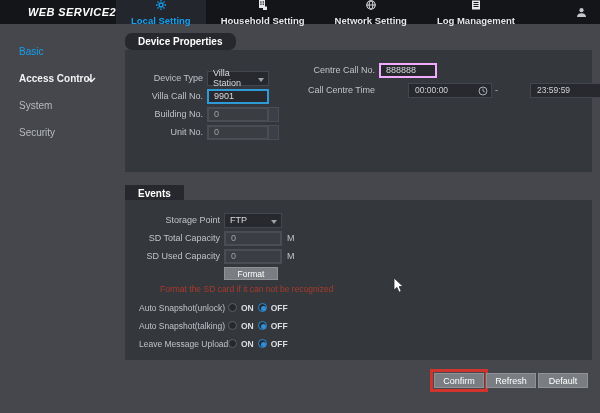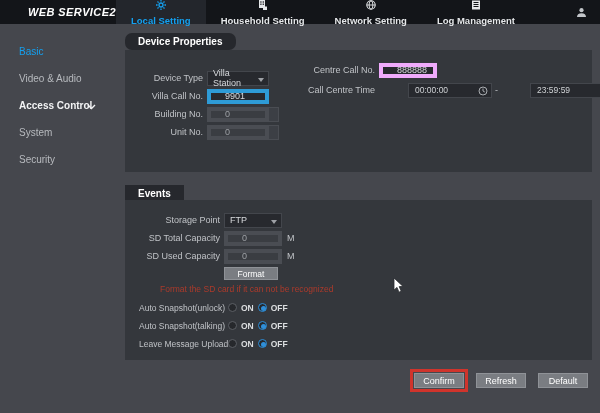--- a/index.html
+++ b/index.html
@@ -33,21 +33,21 @@
   #ev-body { top:200px; height:160px; }
 
   .row { display:flex; align-items:center; height:16px; margin-bottom:2px; }
   .lbl { font-size:9px; color:#c0c3c7; text-align:right; white-space:nowrap; margin-right:4px; }
   .dp-left { position:absolute; left:14px; top:20px; }
   .dp-left .lbl { width:64px; }
   .dp-right { position:absolute; left:155px; top:12px; }
   .dp-right .lbl { width:95px; }
   .dp-right .row { margin-bottom:4px; }
 
-  .tinput { height:15px; background:#27292e; border:4px solid #f0abfc; color:#d8dadd; font-size:9px; padding:0 14px; display:flex; align-items:center; white-space:nowrap; }
+  .tinput { height:15px; background:#27292e; border:2px solid #f0abfc; color:#d8dadd; font-size:9px; padding:0 5px; display:flex; align-items:center; white-space:nowrap; }
   .w62 { width:62px; } .w58 { width:58px; }
   .tinput.focused { border-color:#2e9bd6; }
   .tinput.disabled { background:#3a3d42; border-color:#4a4d53; color:#9da0a5; }
   .spinner { width:10px; height:15px; background:#3c3f45; border:1px solid #4a4d53; border-left:none; }
 
   .select { position:relative; height:15px; background:#27292e; border:1px solid #43464c; color:#d8dadd; font-size:9px; padding:0 14px 0 5px; display:flex; align-items:center; cursor:pointer; }
   .select .arrow { position:absolute; right:4px; top:6px; width:0; height:0; border-left:3.5px solid transparent; border-right:3.5px solid transparent; border-top:4px solid #9ea1a6; }
 
   .time-input { position:relative; width:84px; height:15px; background:#27292e; border:1px solid #43464c; color:#cfd2d5; font-size:8.5px; padding:0 14px 0 6px; display:flex; align-items:center;margin-left:29px; }
   .time-input svg { position:absolute; right:3px; top:2.5px; }
@@ -61,21 +61,21 @@
   .btn-format { margin-left:85px; width:54px; height:13px; background:#7a7d82; border:1px solid #8f9297; color:#fff; font-size:8.5px; display:flex; align-items:center; justify-content:center; cursor:pointer; margin-top:3px; }
   .warning { margin-top:4px; margin-left:21px; font-size:8.5px; color:#ac3a2b; white-space:nowrap; height:12px; }
   .toggle-row { margin-top:5px; height:13px; }
   .toggle-row .lbl { font-size:8.5px; width:81px; }
   .radio { position:relative; width:9px; height:9px; border-radius:50%; background:#26282c; border:1px solid #5c5f65; margin-left:4px; cursor:pointer; flex:none; }
   .radio.checked { border-color:#2f8fd9; }
   .radio.checked .rdot { position:absolute; left:2px; top:2px; width:5px; height:5px; border-radius:50%; background:#2f8fd9; }
   .onoff { font-size:8.5px; font-weight:bold; color:#dcdee0; margin-left:4px; }
 
   
-  .actions { position:absolute; top:373px; right:12px; display:flex; align-items:flex-start; gap:12px; }
+  .actions { position:absolute; top:373px; right:12px; display:flex; align-items:flex-start; gap:2px; }
   .btn { width:50px; height:15px; background:#7a7d82; border:1px solid #8f9297; color:#fff; font-size:9px; display:flex; align-items:center; justify-content:center; cursor:pointer; }
   .btn.annotated { outline:3px solid #d0342c; outline-offset:1px; }
 
   .cursor { position:absolute; left:393px; top:278px; pointer-events:none; }
 </style>
 </head>
 <body>
 
 <div id="app">
 
@@ -143,23 +143,20 @@
           </svg>
       </span>
 
     </div>
   </div>
 
   <div class="sidebar">
     <div class="side-item active">
       <span>Basic</span>
     </div>
-    <div class="side-item">
-      <span>Video &amp; Audio</span>
-    </div>
     <div class="side-item bold">
       <span>Access Control</span>
       <span class="side-chevron">
         <svg width="9" height="6" viewBox="0 0 9 6">
             <polyline points="1,1 4.5,4.5 8,1" fill="none" stroke="#f2f3f4" stroke-width="1.4"></polyline>
           </svg>
       </span>
     </div>
     <div class="side-item">
       <span>System</span>

